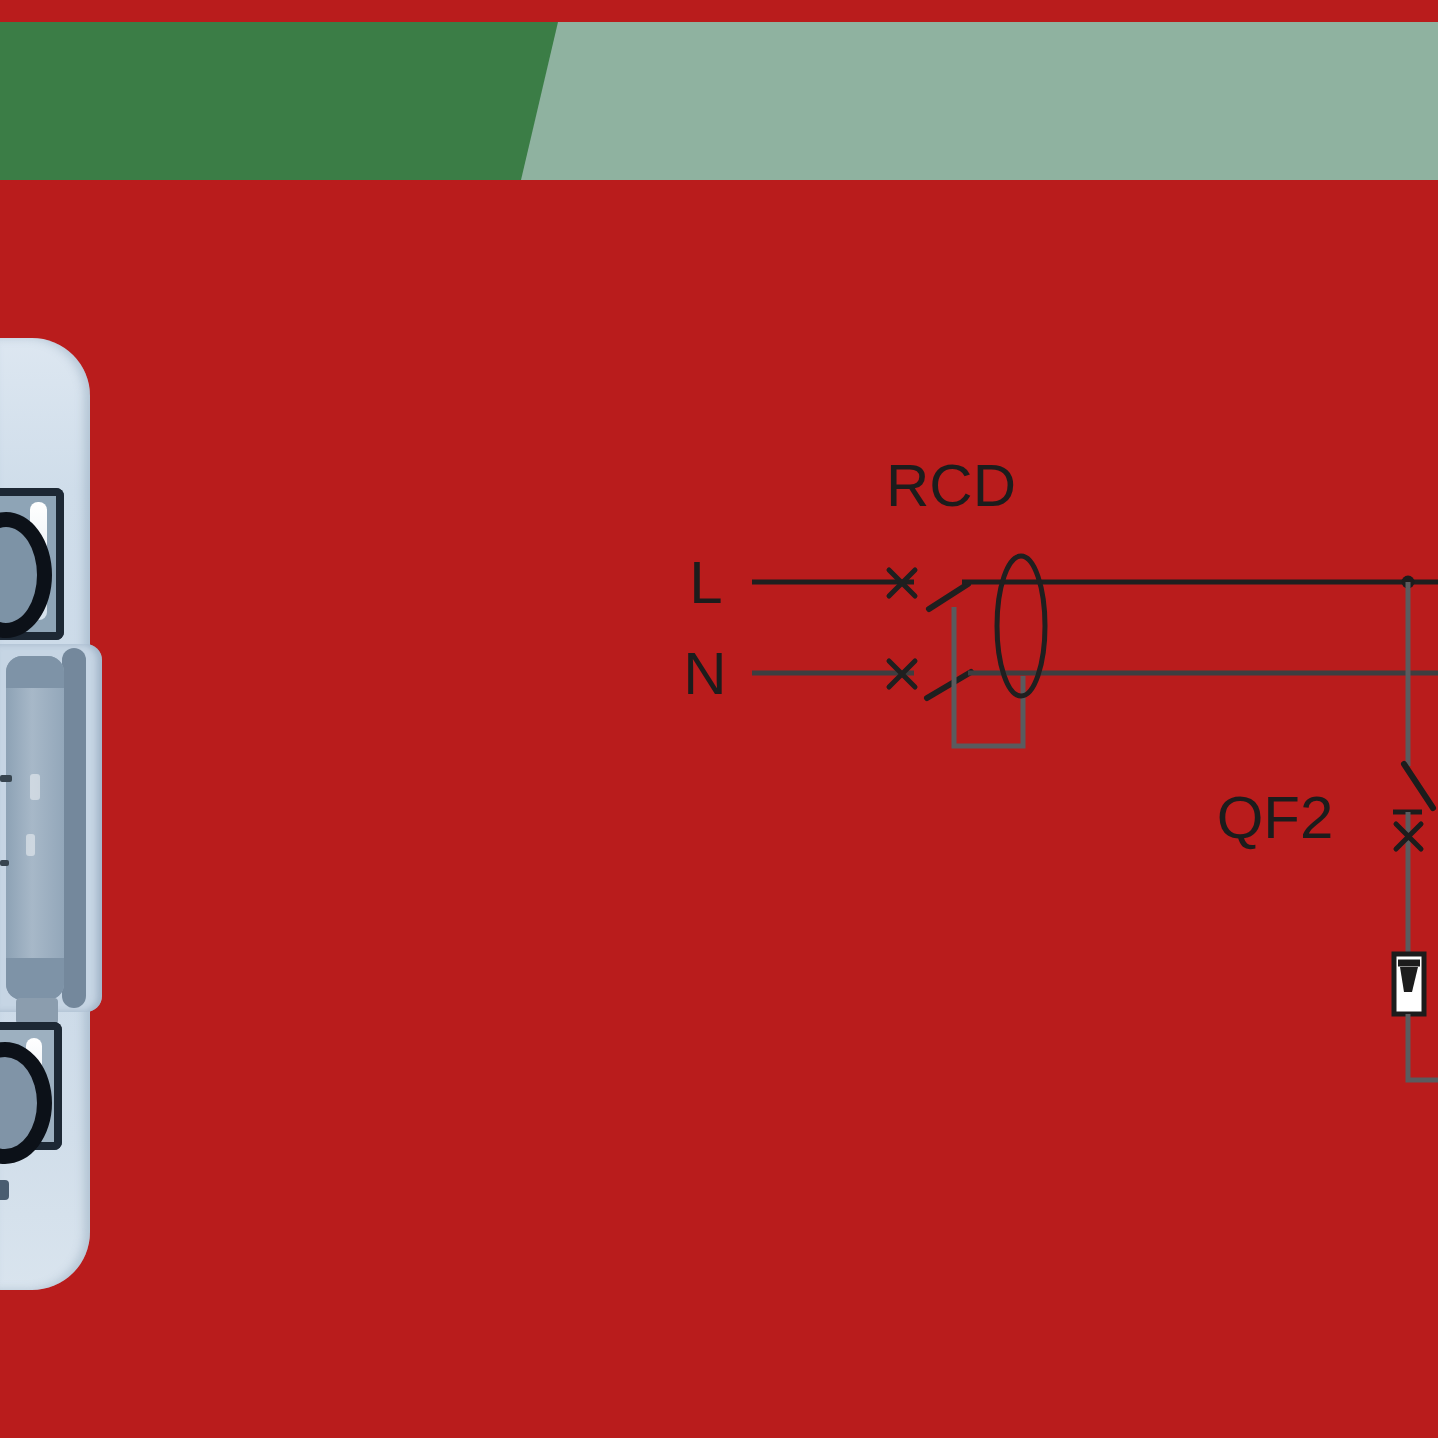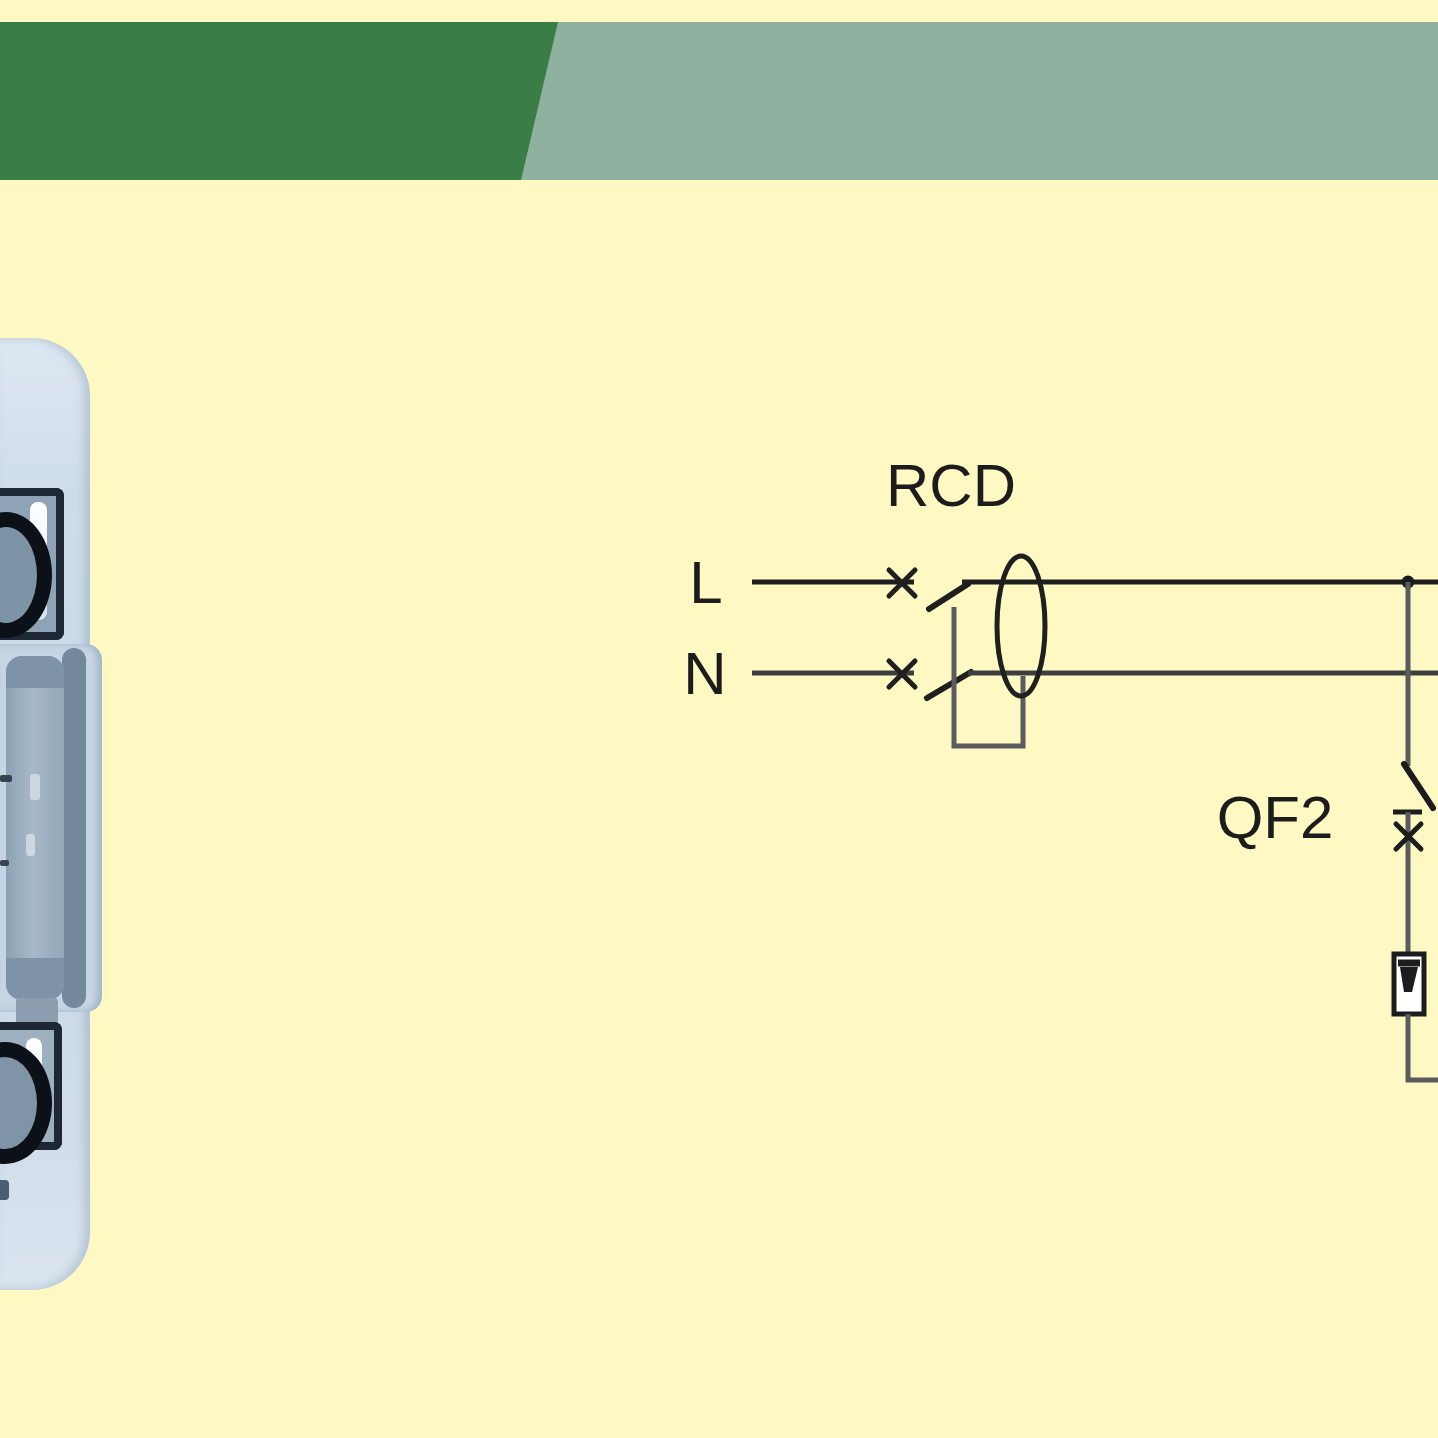--- a/index.html
+++ b/index.html
@@ -1,17 +1,17 @@
 <!DOCTYPE html>
 <html><head>
 <meta charset="utf-8">
 <style>
   html,body{margin:0;padding:0;background:#ffffff;}
   .page{
-    position:relative;width:1438px;height:1438px;background:#fef9c3;
+    position:relative;width:1438px;height:1438px;background:#b91c1c;
     overflow:hidden;font-family:"Liberation Sans",sans-serif;
   }
 
   
   .banner{position:absolute;left:0;top:22px;width:1438px;height:158px;}
   .banner-right{position:absolute;inset:0;background:#8fb2a0;}
   .banner-left{position:absolute;inset:0;background:#3b7d46;
     clip-path:polygon(0 0,558px 0,521px 158px,0 158px);}
 
   

